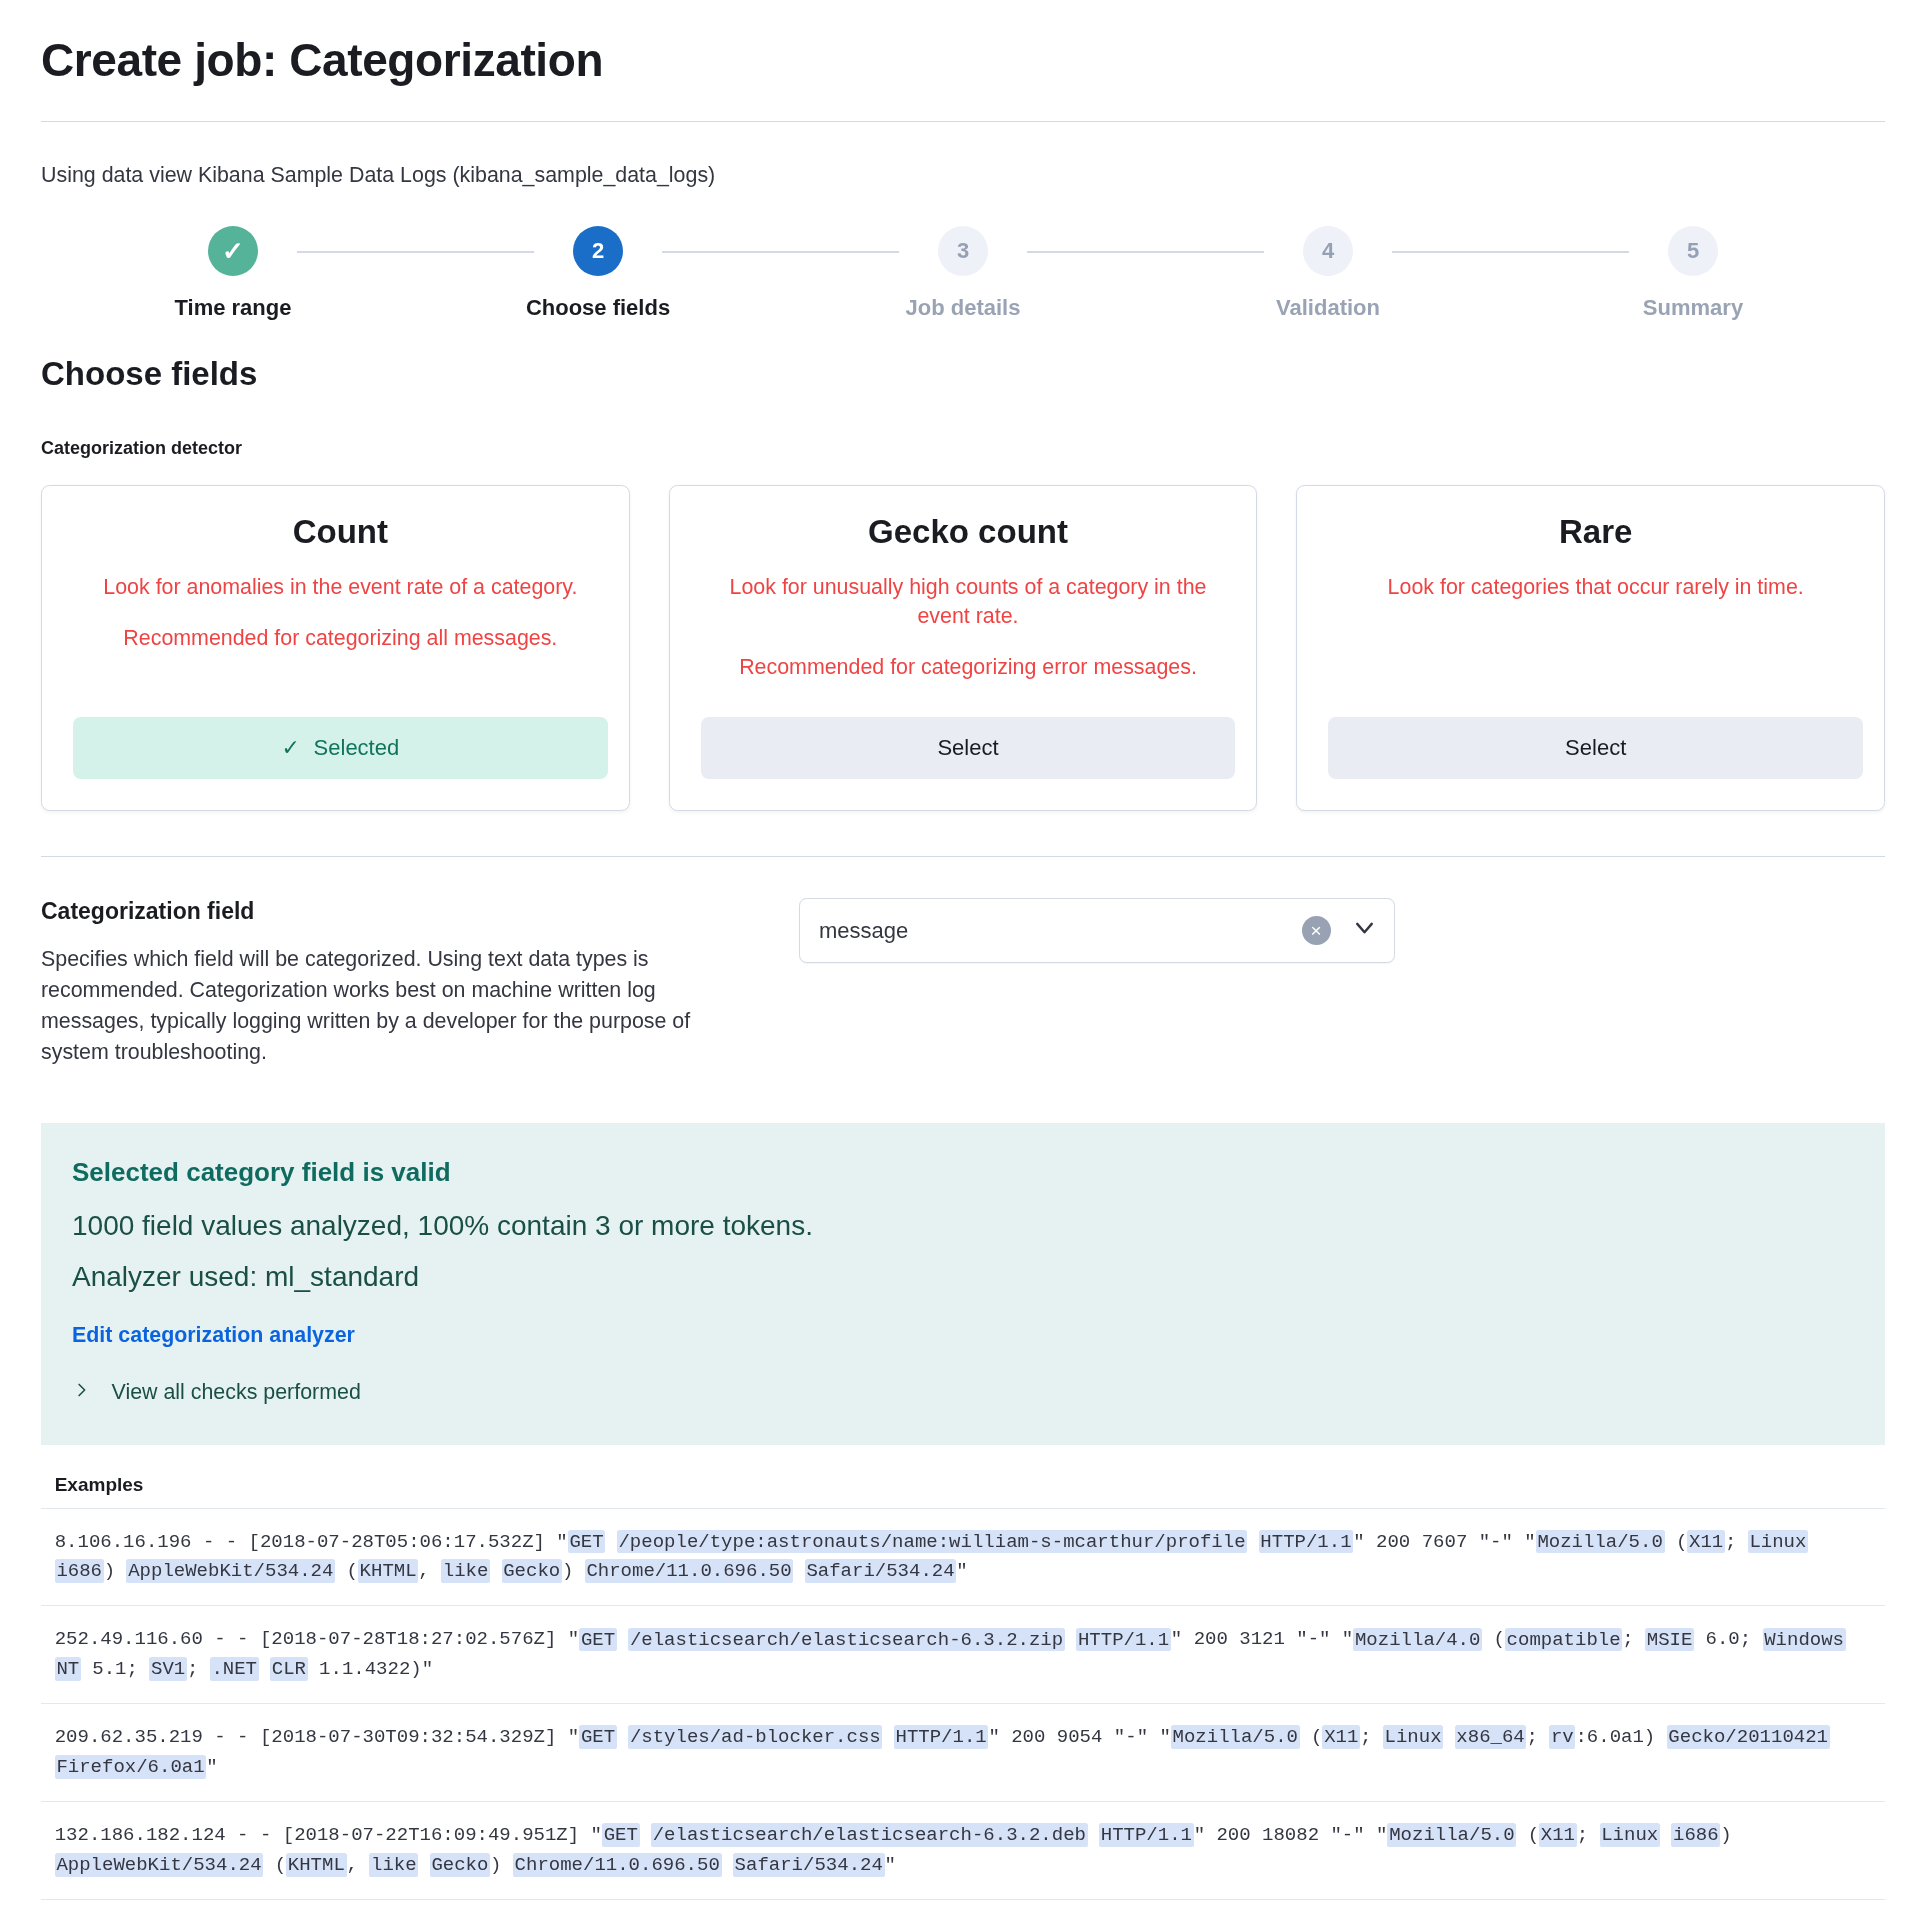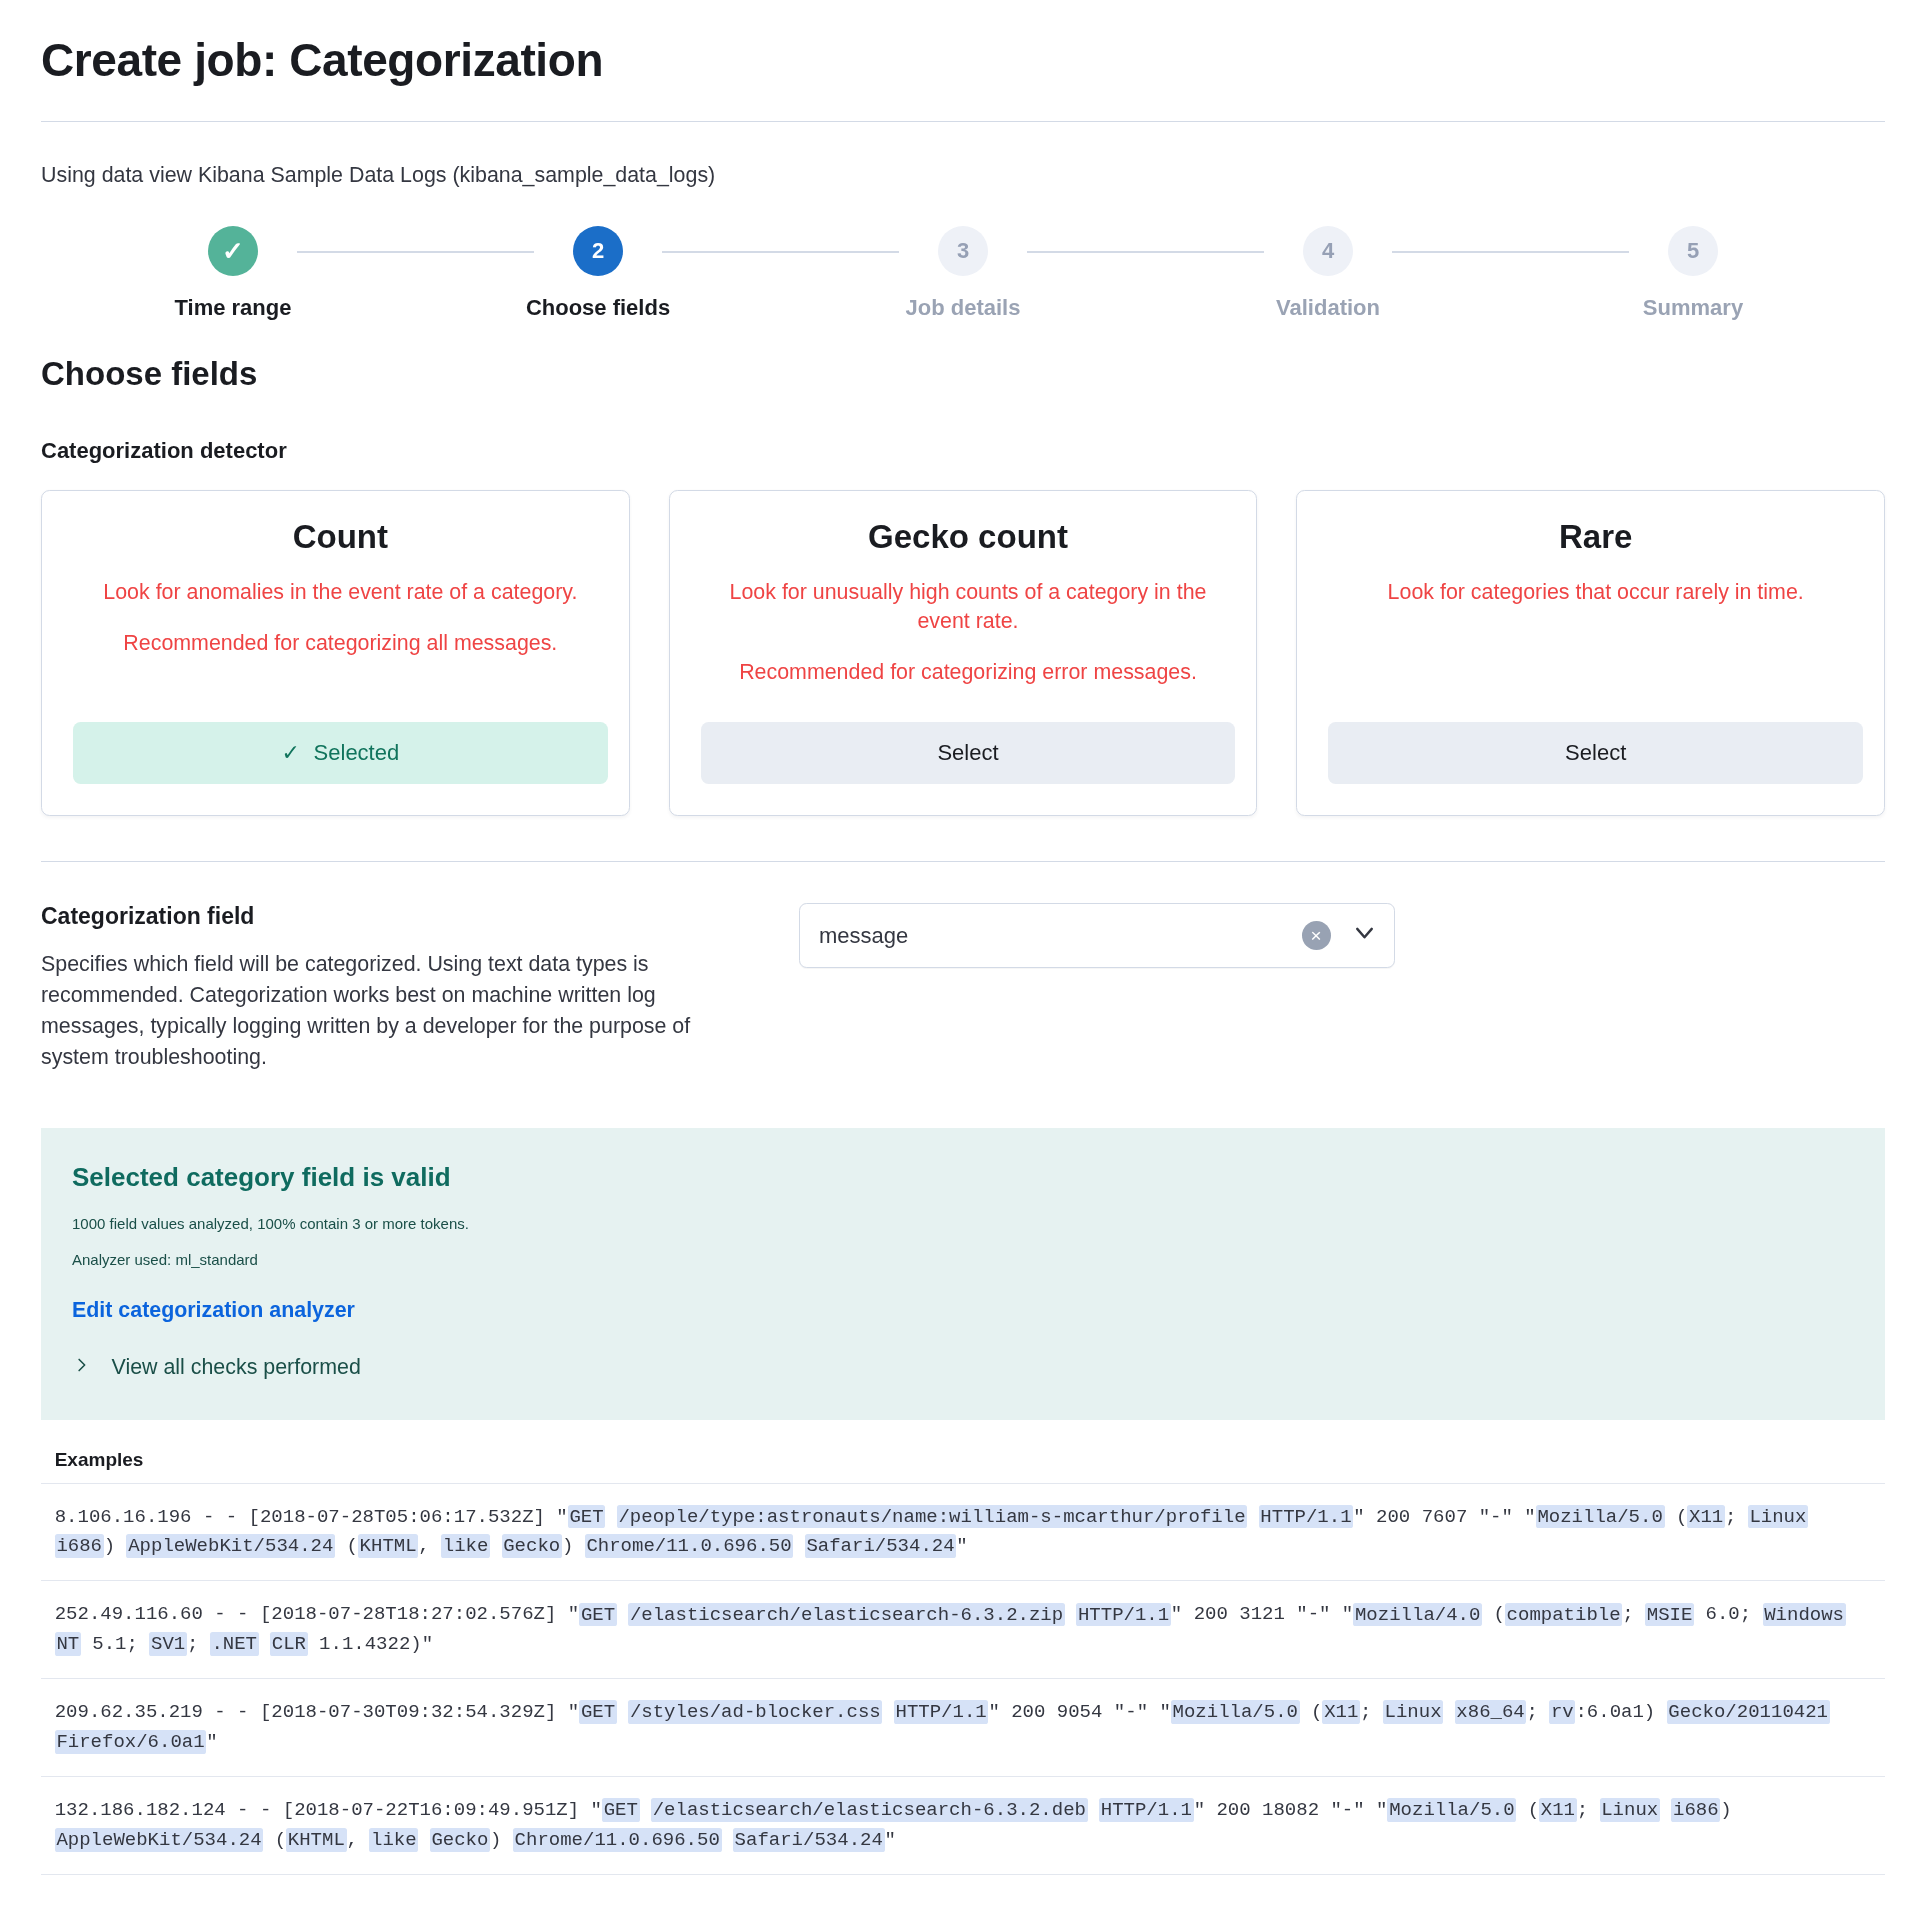--- a/index.html
+++ b/index.html
@@ -77,21 +77,21 @@
     line-height: 1;
   }
 
   h2.section-title {
     font-size: 33px;
     font-weight: bold;
     color: #1a1c21;
     margin: 34px 0 0 0;
   }
   h3.sub-title {
-    font-size: 22px;
+    font-size: 18px;
     font-weight: bold;
     color: #1a1c21;
     margin: 45px 0 0 0;
   }
 
   
   .cards {
     display: flex;
     gap: 39px;
     margin-top: 26px;
@@ -199,21 +199,21 @@
     border-left: 0;
     padding: 34px 38px 38px 31px;
   }
   .callout-title {
     font-size: 26px;
     font-weight: bold;
     color: #0f6b5f;
     margin-bottom: 22px;
   }
   .callout-text {
-    font-size: 15px;
+    font-size: 28px;
     color: #1a4f48;
     margin-bottom: 19px;
   }
   .callout-link {
     font-size: 21.4px;
     color: #0b64dd;
     font-weight: bold;
     cursor: pointer;
     display: inline-block;
     margin-top: 10.3px;

